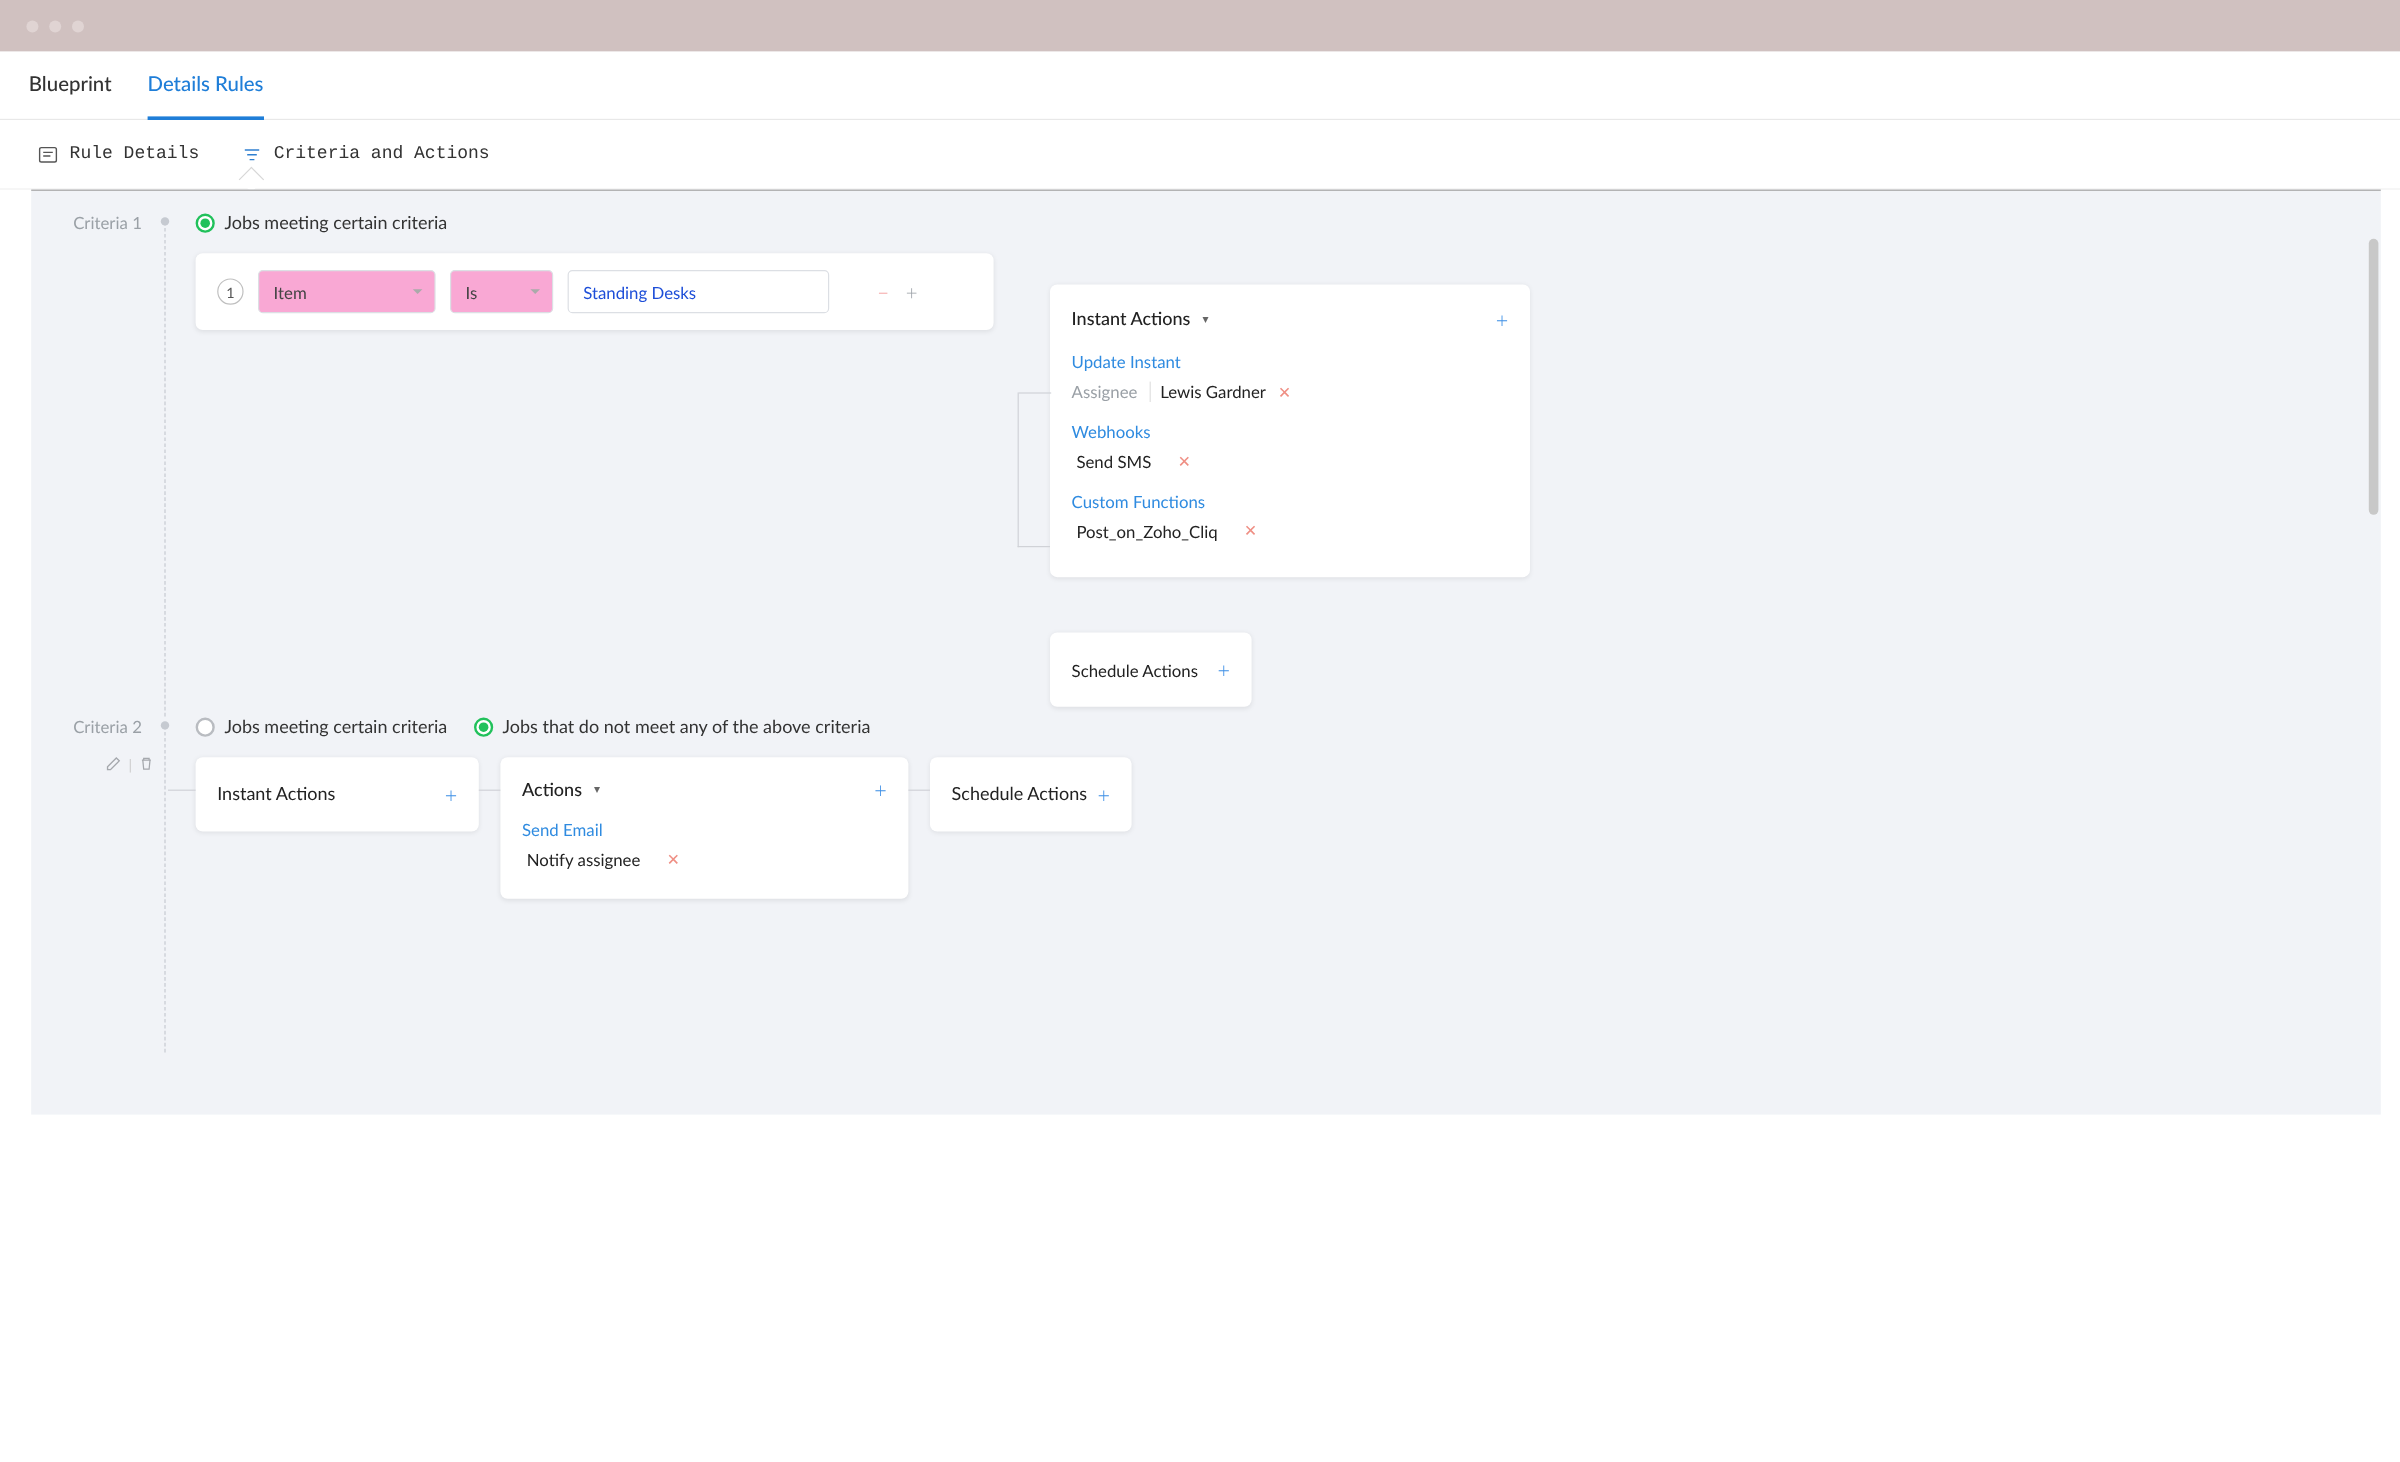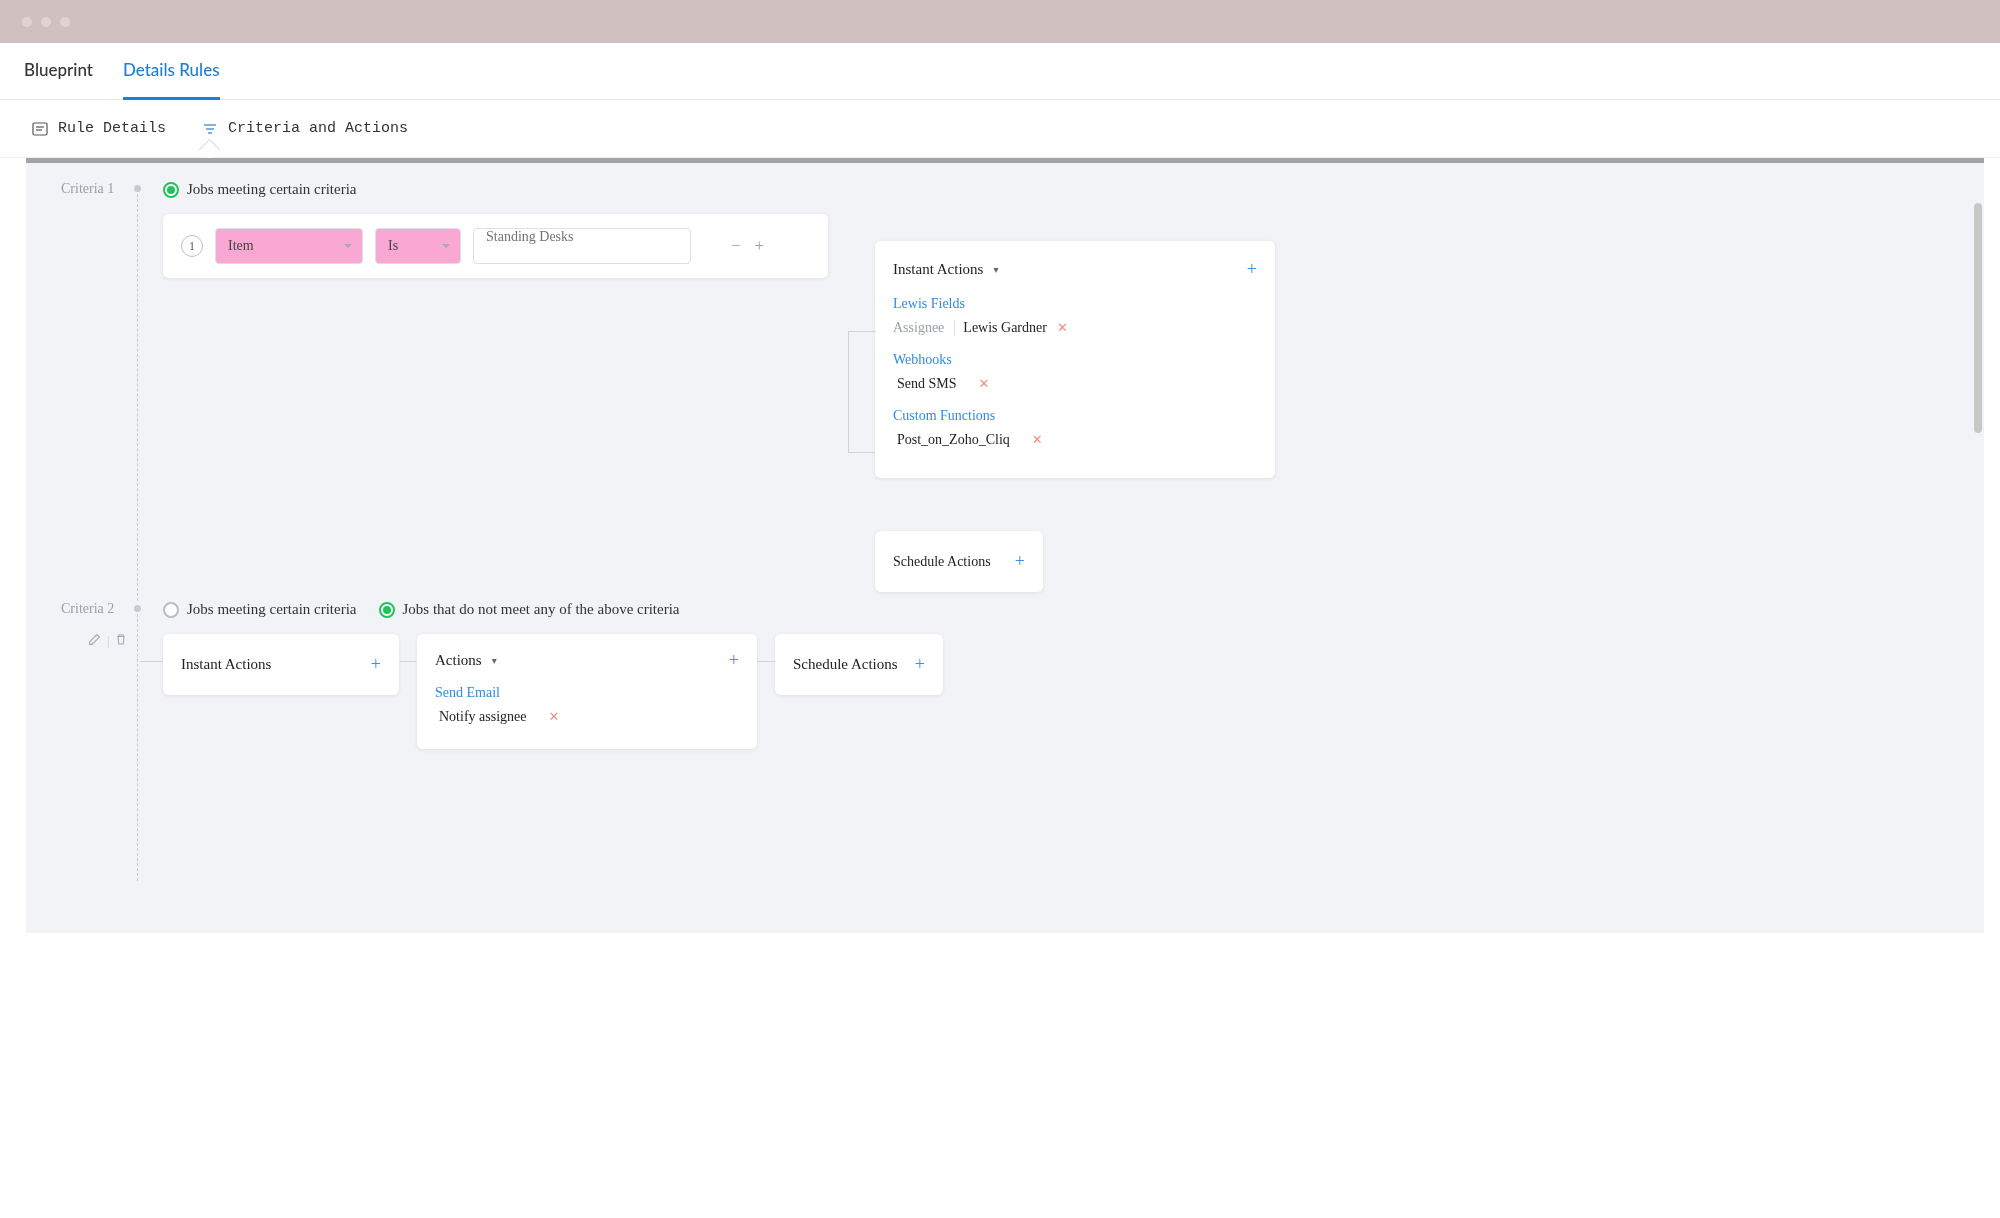--- a/index.html
+++ b/index.html
@@ -70,27 +70,26 @@
     height: 14px;
     background: #fff;
     border-left: 1px solid #d7d7d7;
     border-top: 1px solid #d7d7d7;
     transform: rotate(45deg);
   }
   .subtab-icon { width: 16px; height: 16px; display:flex; align-items:center; justify-content:center; color:#444;}
   .canvas {
     background: #f1f3f7;
     padding: 18px 0 52px 0;
-    border-top: 5px solid #a3a3a3;
+    border-top: 1px solid #a3a3a3;
     position: relative;
     margin-left: 26px;
     margin-right: 16px;
     min-height: 700px;
     overflow: hidden;
-    font-family: Liberation Serif, serif;
   }
   .scrollbar {
     position: absolute;
     right: 2px;
     top: 40px;
     width: 8px;
     height: 230px;
     background: #c8c8c8;
     border-radius: 4px;
   }
@@ -203,24 +202,25 @@
     border: 4px solid transparent;
     border-top-color: #aaa;
   }
   .sel-item { width: 148px; }
   .sel-op { width: 86px; }
   .textval {
     border: 1px solid #dcdfe4;
     border-radius: 4px;
     height: 36px;
     display: flex;
+    align-items: center;
     padding: 0 12px;
     width: 218px;
     font-size: 14px;
-    color:#737373;
+    color:#1d4ed8;
   }
   .row-actions { display: flex; gap: 14px; margin-left: 28px; }
   .row-actions span { cursor:pointer; font-size: 17px; font-weight:300; }
   .minus { color: #f28b8b; }
   .plus { color: #9aa0a6; }
   .side-card {
     position: absolute;
     left: 849px;
     top: 60px;
     width: 400px;
@@ -368,21 +368,21 @@
     <div class="card side-card">
       <div class="connector"></div>
       <div class="card-head">
         <span class="left">
           <span>Instant Actions</span>
           <span class="chev">▾</span>
         </span>
         <span class="addplus">+</span>
       </div>
 
-      <span class="sec-label">Lewis Fields</span>
+      <span class="sec-label">Update Instant</span>
       <div class="chip-row">
         <span class="muted">Assignee</span>
         <span>Lewis Gardner</span>
         <span class="x">✕</span>
       </div>
 
       <span class="sec-label">Webhooks</span>
       <div class="chip-simple">
         <span>Send SMS</span>
         <span class="x">✕</span>

